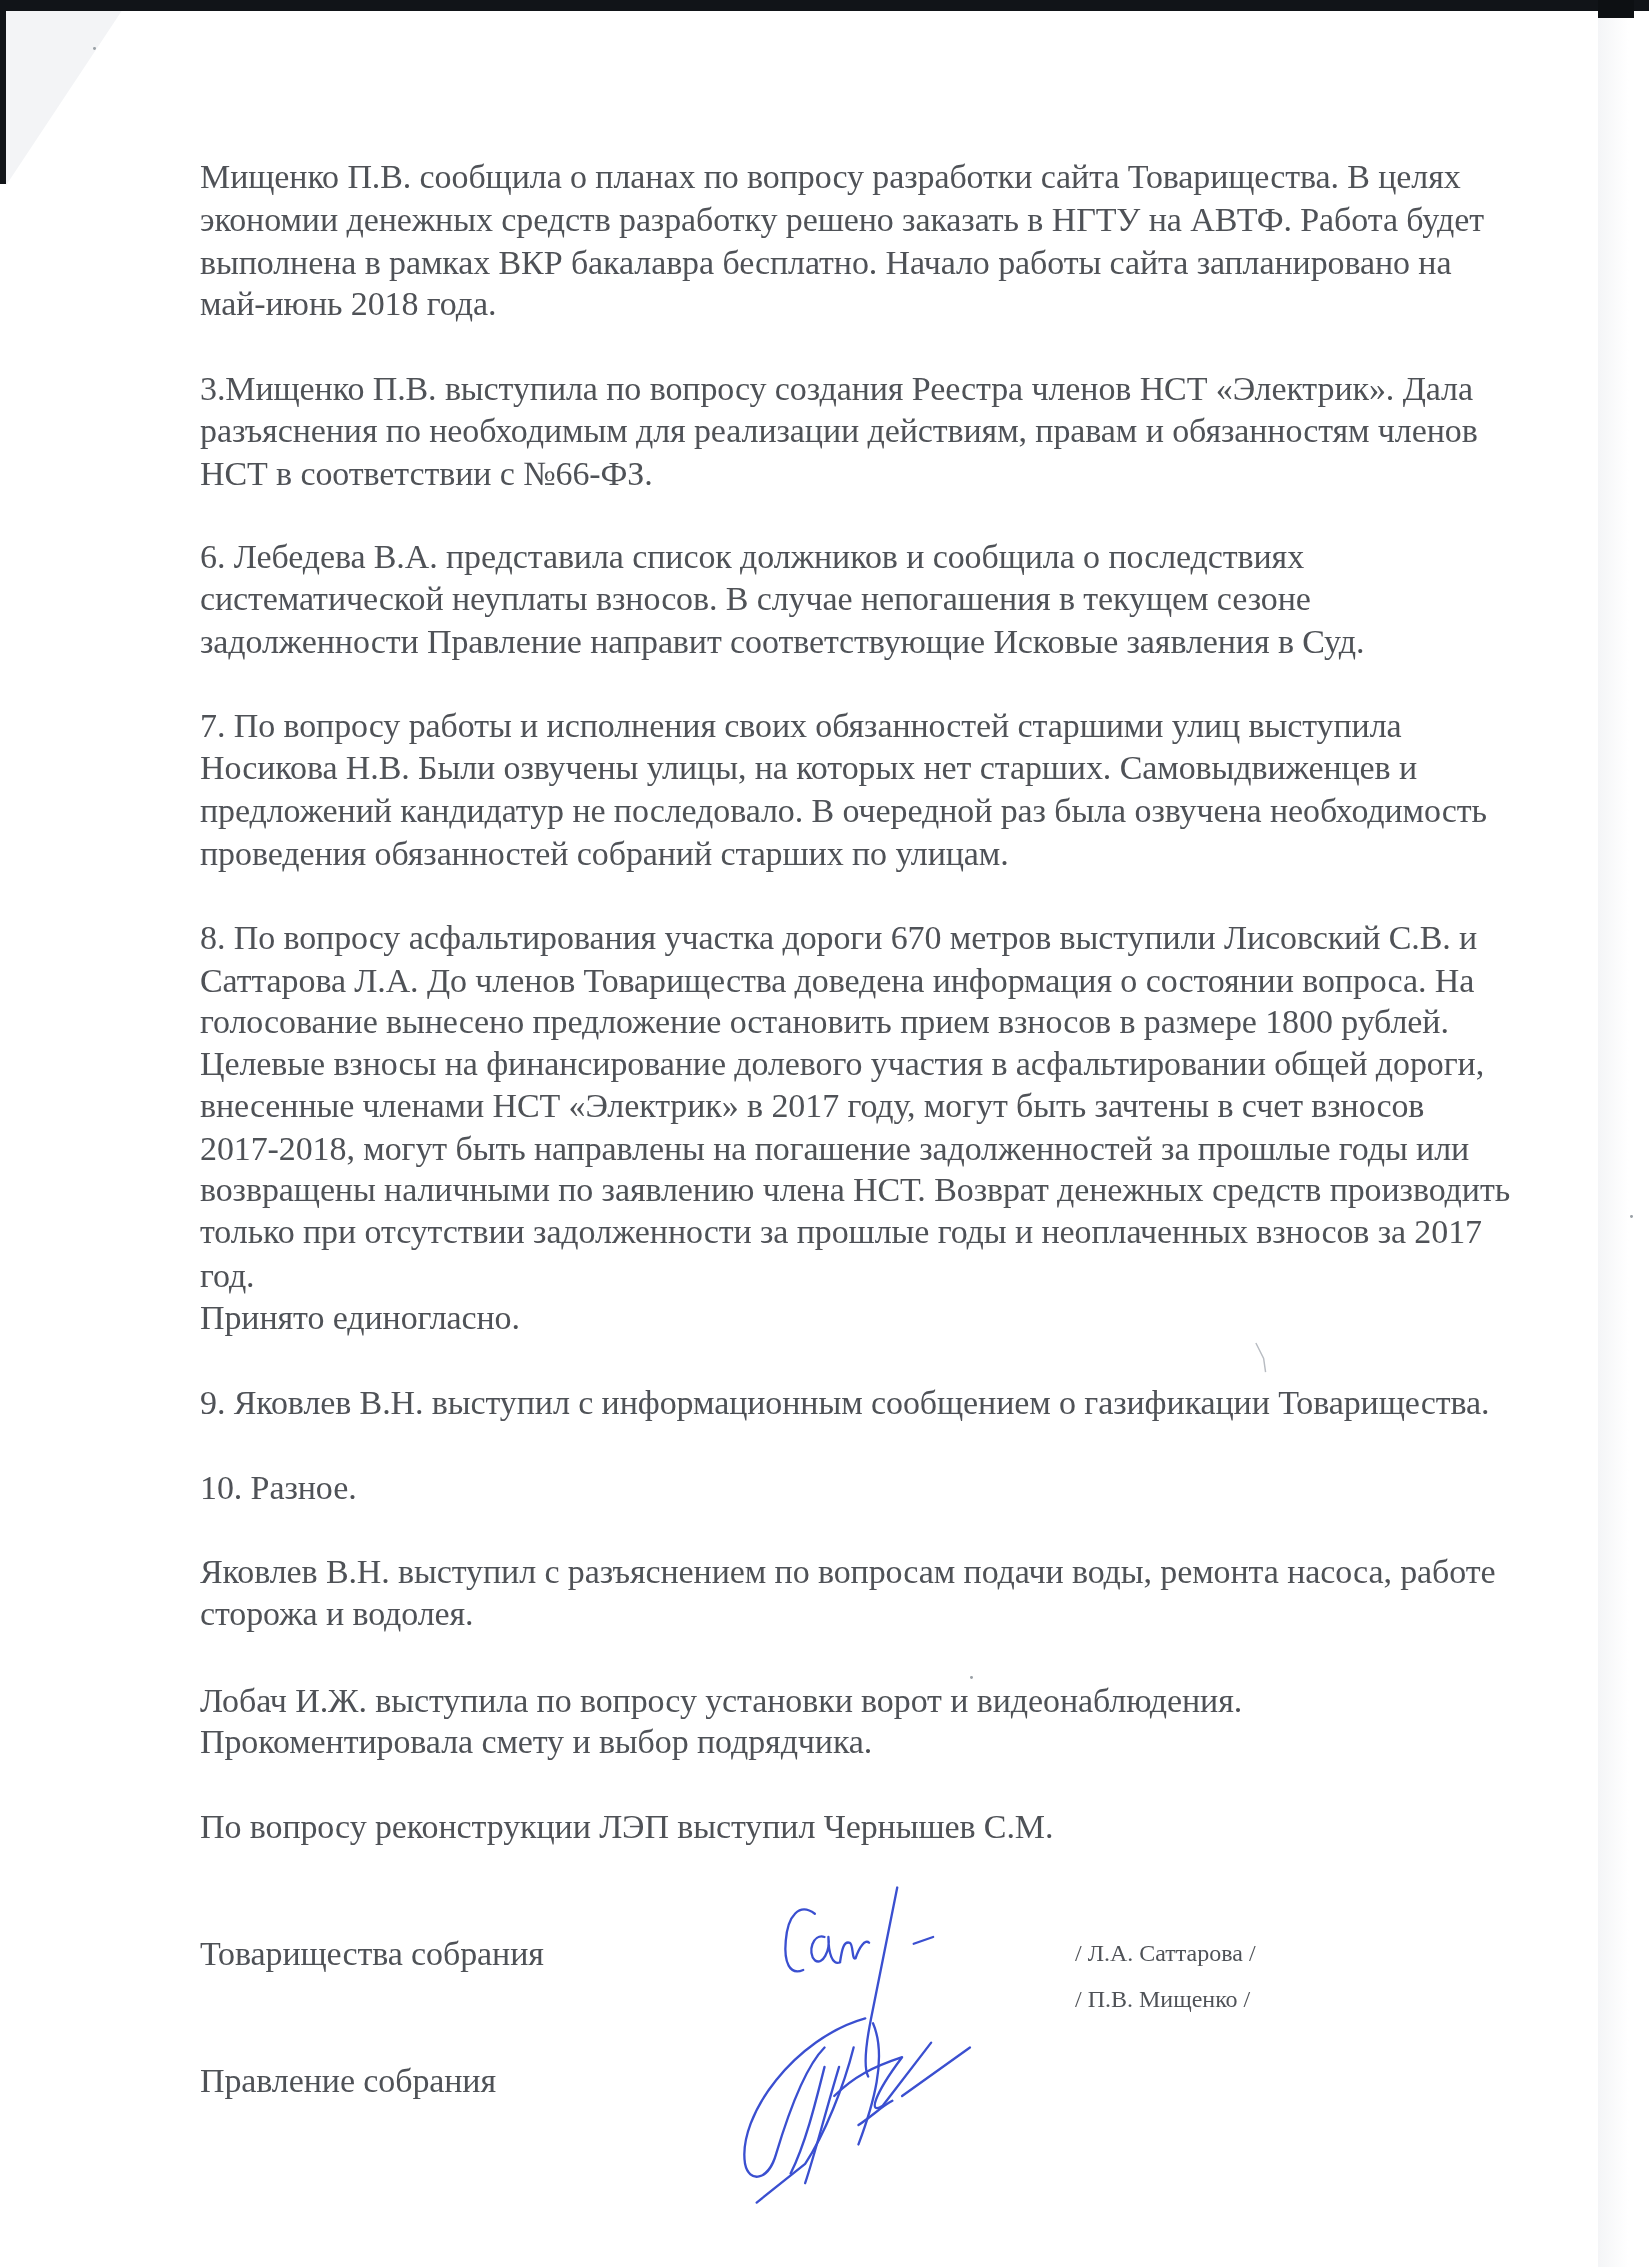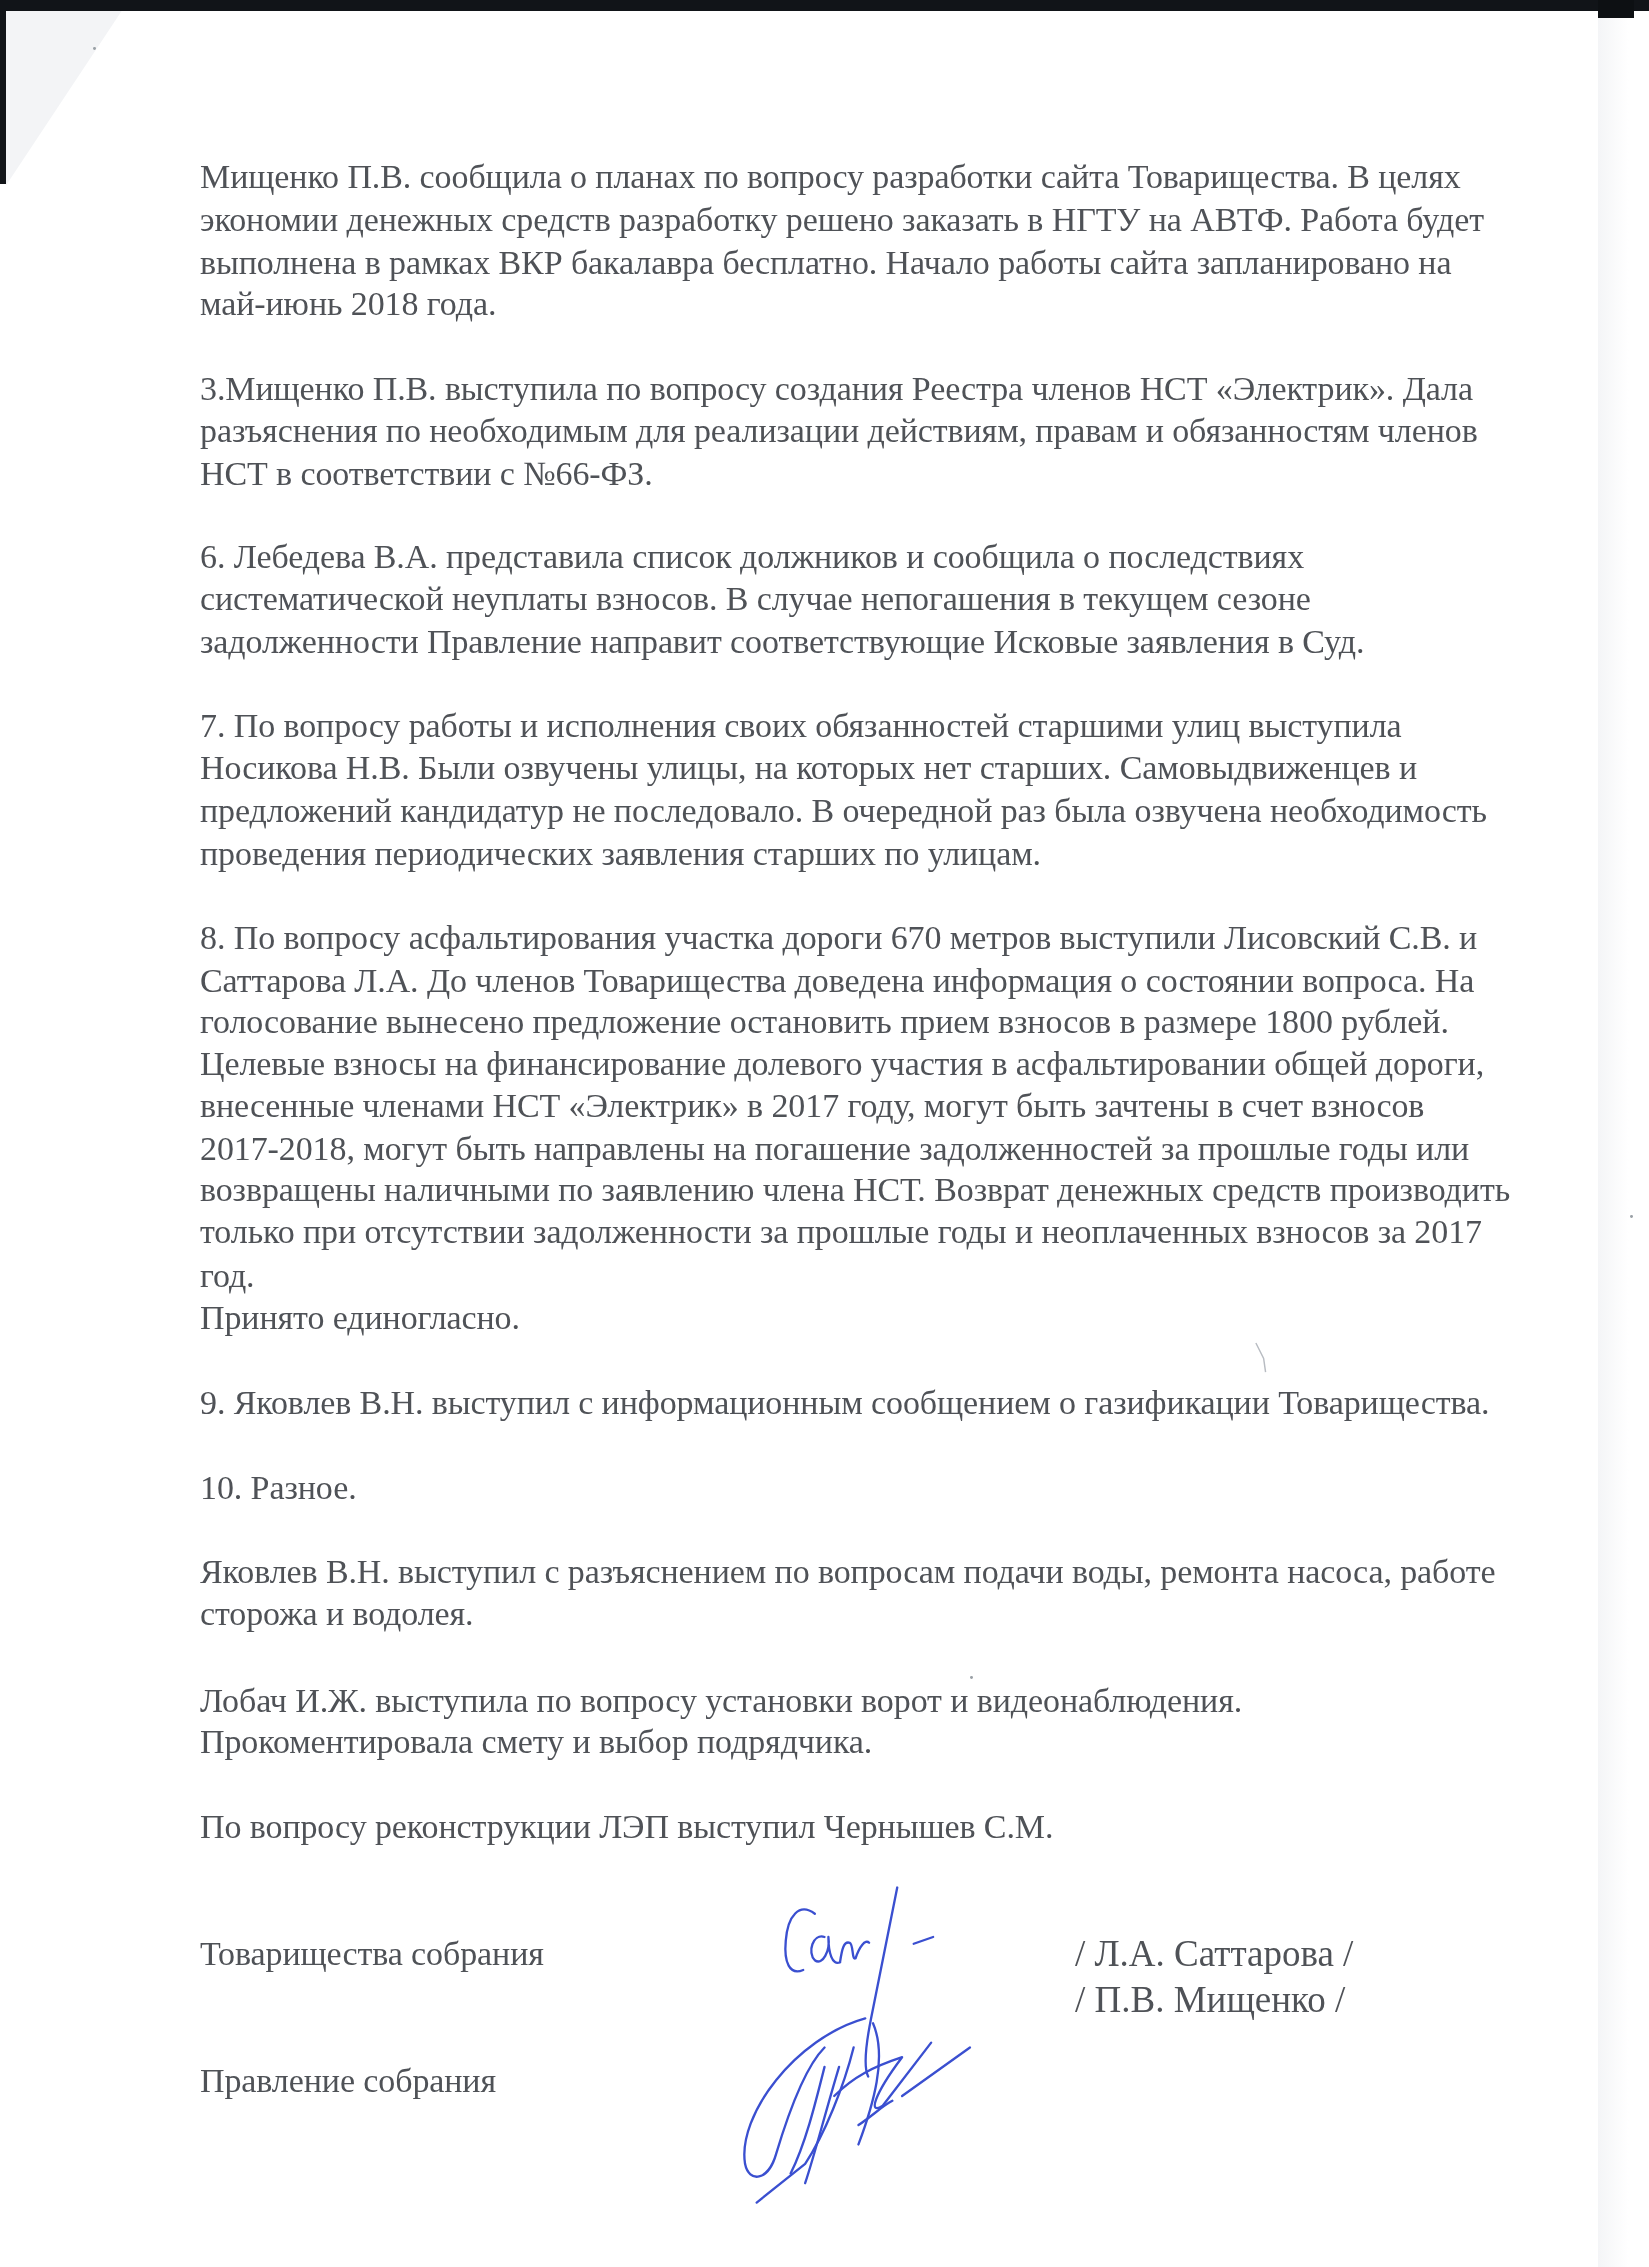--- a/index.html
+++ b/index.html
@@ -27,21 +27,21 @@
   }
   .page-edge {
     position: absolute; left: 1598px; top: 17.5px; width: 51px; height: 2250px;
     background: linear-gradient(to right, #f4f5f7, #ffffff 60%);
   }
   .line {
     position: absolute; left: 200px;
     font-size: 34px; line-height: 43px; color: #4f5257;
     white-space: nowrap; letter-spacing: -0.1px;
   }
-  .sig-name { position: absolute; font-size: 37px; line-height: 43px; color: #4f5257; white-space: nowrap; }
+  .sig-name { position: absolute; font-size: 24px; line-height: 43px; color: #4f5257; white-space: nowrap; }
   .signature { position: absolute; }
   .speck { position: absolute; width: 2.9px; height: 2.9px; background: #9aa0a6; border-radius: 50%; }
 </style>
 </head>
 <body>
 
 <div class="top-strip"></div>
 <div class="top-strip-right"></div>
 <div class="left-strip"></div>
 <div class="fold"></div>
@@ -65,21 +65,21 @@
   <div>
     <div class="line" style="top:535px">6. Лебедева В.А. представила список должников и сообщила о последствиях</div>
     <div class="line" style="top:577px">систематической неуплаты взносов. В случае непогашения в текущем сезоне</div>
     <div class="line" style="top:620px">задолженности Правление направит соответствующие Исковые заявления в Суд.</div>
   </div>
 
   <div>
     <div class="line" style="top:704px">7. По вопросу работы и исполнения своих обязанностей старшими улиц выступила</div>
     <div class="line" style="top:746px">Носикова Н.В. Были озвучены улицы, на которых нет старших. Самовыдвиженцев и</div>
     <div class="line" style="top:789px">предложений кандидатур не последовало. В очередной раз была озвучена необходимость</div>
-    <div class="line" style="top:832px">проведения периодических заявления старших по улицам.</div>
+    <div class="line" style="top:832px">проведения обязанностей собраний старших по улицам.</div>
   </div>
 
   <div>
     <div class="line" style="top:916px">8. По вопросу асфальтирования участка дороги 670 метров выступили Лисовский С.В. и</div>
     <div class="line" style="top:959px">Саттарова Л.А.  До членов Товарищества доведена информация о состоянии вопроса. На</div>
     <div class="line" style="top:1000px">голосование вынесено предложение остановить прием взносов в размере 1800 рублей.</div>
     <div class="line" style="top:1042px">Целевые взносы на финансирование долевого участия в асфальтировании общей дороги,</div>
     <div class="line" style="top:1084px">внесенные членами НСТ «Электрик» в 2017 году, могут быть зачтены в счет взносов</div>
     <div class="line" style="top:1127px">2017-2018, могут быть направлены на погашение задолженностей за прошлые годы или</div>
     <div class="line" style="top:1168px">возвращены наличными по заявлению члена НСТ. Возврат денежных средств производить</div>

